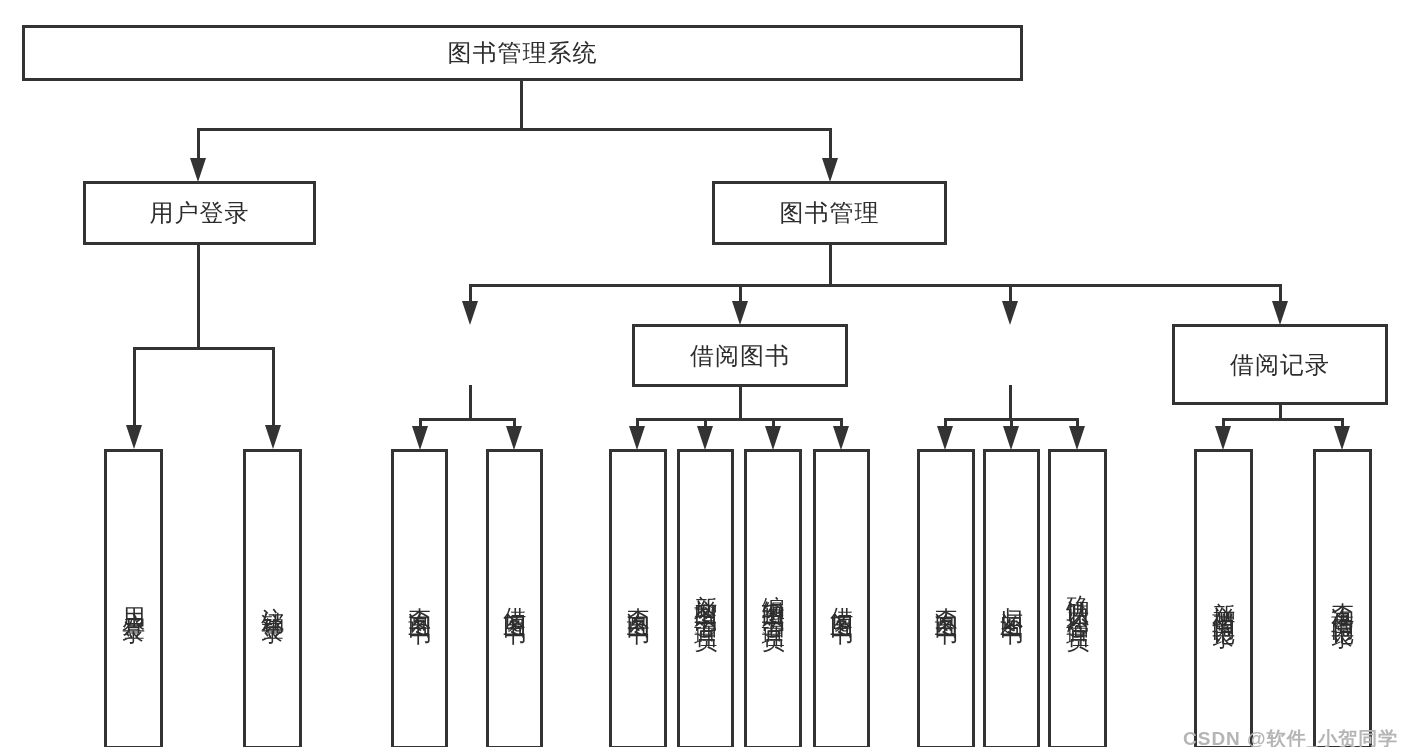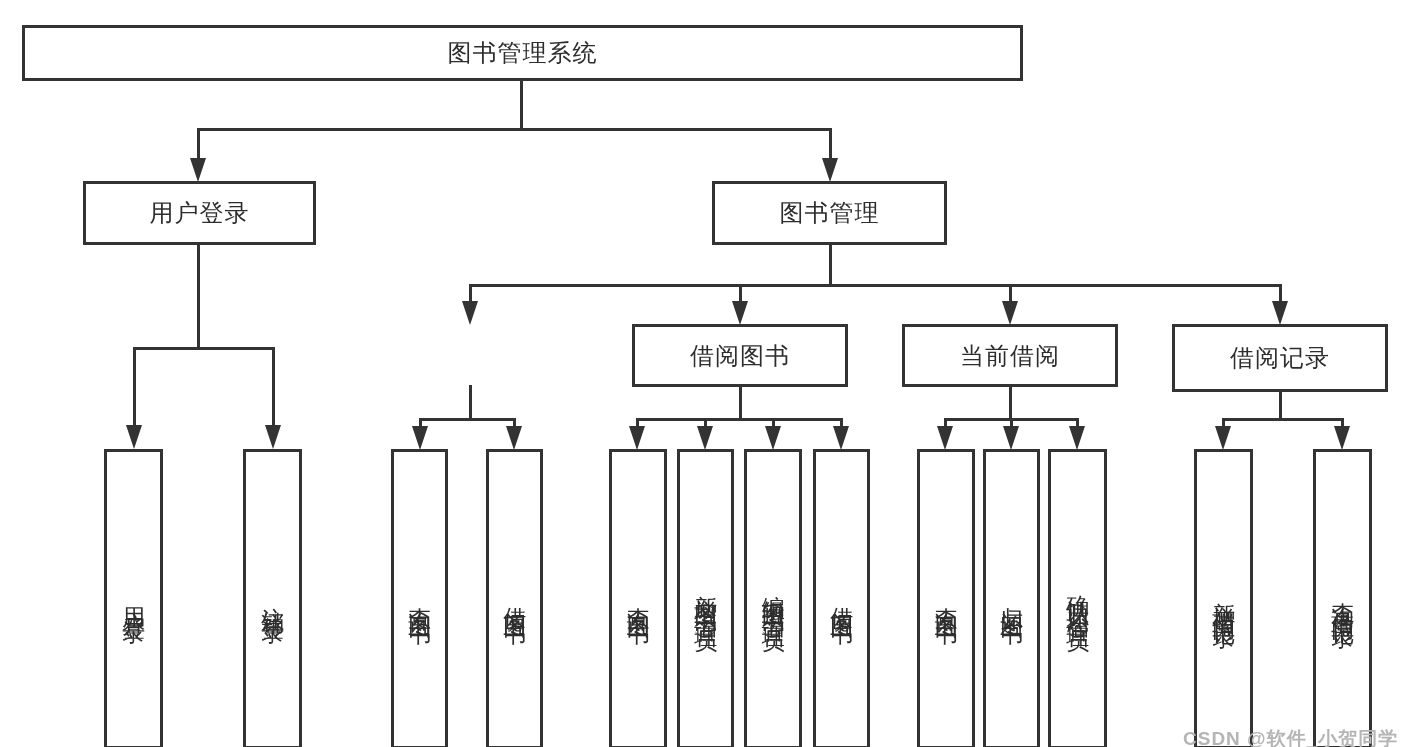--- a/index.html
+++ b/index.html
@@ -64,22 +64,21 @@
 <body>
 
 <div class="canvas">
 
   <div class="node" style="left:22px;top:13px;width:1001px;height:56px">图书管理系统</div>
 
   <div class="node" style="left:83px;top:169px;width:233px;height:64px">用户登录</div>
   <div class="node" style="left:712px;top:169px;width:235px;height:64px">图书管理</div>
 
   <div class="node" style="left:632px;top:312px;width:216px;height:63px">借阅图书</div>
-  <div class="node" style="left:902px;top:312px;width:216px;height:63px">当前借阅</div>
-  <div class="node" style="left:1172px;top:312px;width:216px;height:68px">借阅记录</div>
+  <div class="node" style="left:1172px;top:312px;width:216px;height:81px">借阅记录</div>
 
   <div class="node leaf" style="left:104px;top:437px;width:59px;height:300px">
       <span>用户登录</span>
     </div>
   <div class="node leaf" style="left:243px;top:437px;width:59px;height:300px">
       <span>注销登录</span>
     </div>
 
   <div class="node leaf" style="left:391px;top:437px;width:57px;height:300px">
       <span>查询图书</span>

